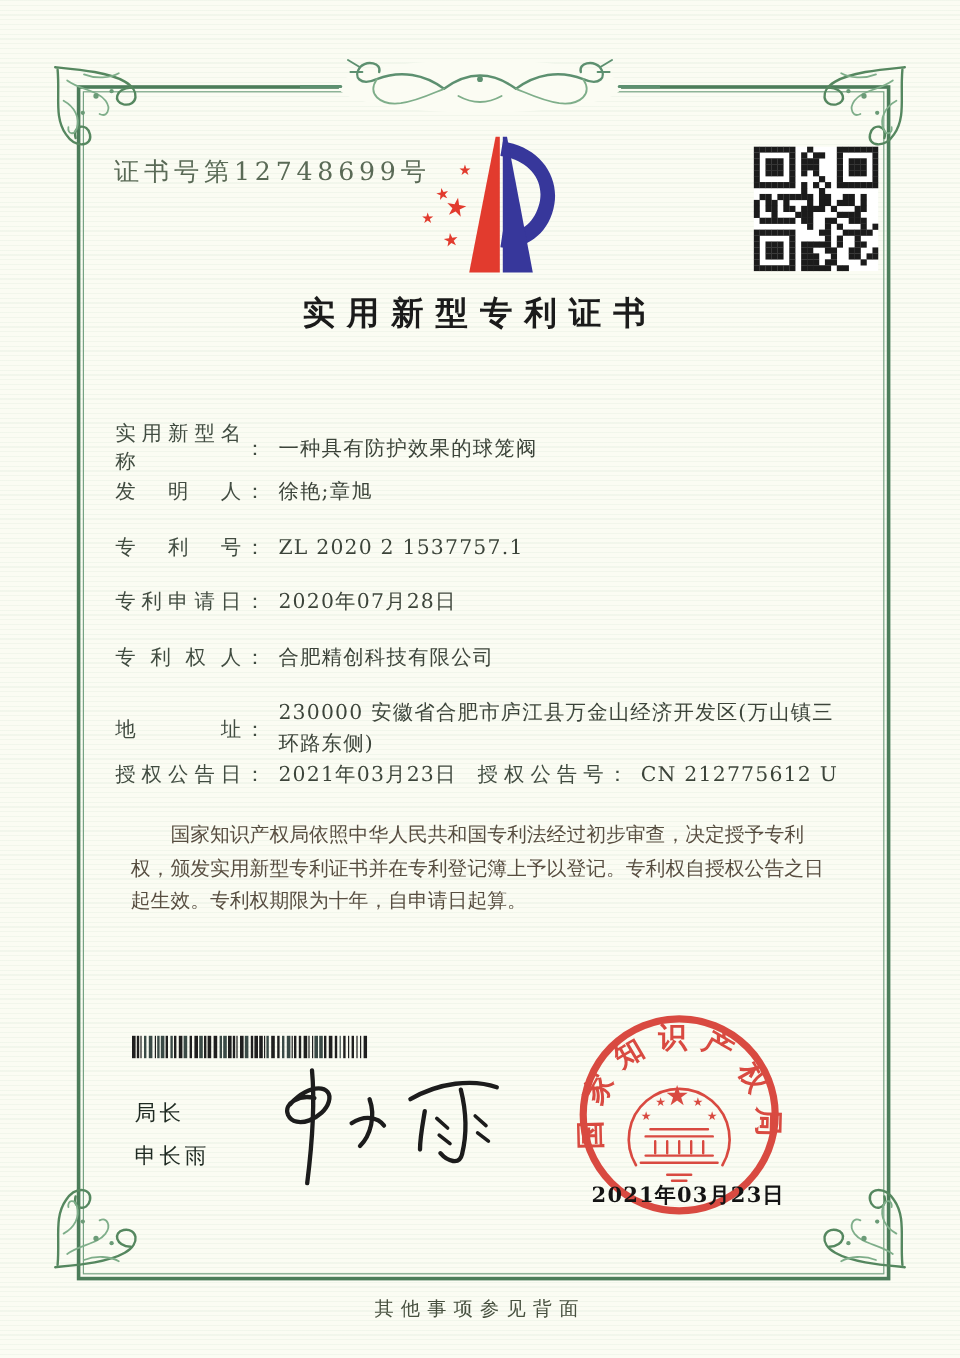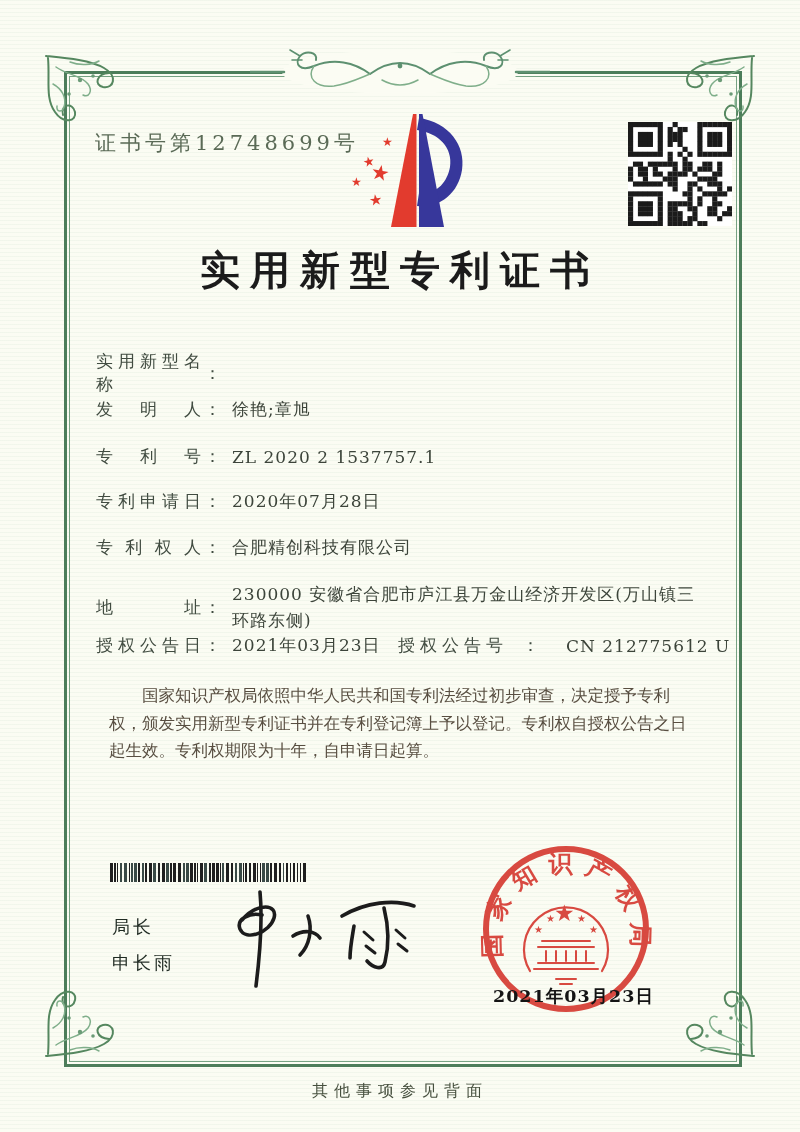--- a/index.html
+++ b/index.html
@@ -15,28 +15,28 @@
   .corner{position:absolute;width:104px;height:104px;pointer-events:none;}
   .corner.tl{left:36px;top:42px;transform:scaleY(-1);}
   .corner.tr{left:660px;top:42px;transform:scale(-1,-1);}
   .corner.bl{left:36px;top:966px;}
   .corner.br{left:660px;top:966px;transform:scaleX(-1);}
   .top-ornament{position:absolute;left:250px;top:40px;width:300px;height:64px;}
   .cert-no{position:absolute;left:95px;top:129px;font-size:21px;letter-spacing:4px;color:#5a6a56;}
   .logo{position:absolute;left:345px;top:112px;width:130px;height:120px;}
   .qr{position:absolute;left:628px;top:122px;width:104px;height:104px;}
   .title{position:absolute;left:0;top:243px;width:800px;margin:0;text-align:center;
-         font-size:40px;font-weight:600;letter-spacing:10px;color:#1b1b1b;}
+         font-size:27px;font-weight:600;letter-spacing:10px;color:#1b1b1b;}
   .row{position:absolute;left:96px;display:flex;align-items:center;
        font-size:17px;color:#414c41;letter-spacing:1px;}
   .f-label{display:inline-block;width:106px;text-align:justify;text-align-last:justify;}
   .f-colon{margin:0 10px 0 2px;}
   .f-value{color:#3c443a;}
   .f-value.wrap{width:468px;line-height:1.55;}
-  .row.grant2{left:398px;gap:16px;}
+  .row.grant2{left:398px;}
   .paras{position:absolute;left:96px;top:669px;width:612px;font-size:16.5px;line-height:27.5px;
          color:#584e41;}
   .paras p{margin:13px;text-indent:33px;}
   .barcode{position:absolute;left:110px;top:863px;width:196px;height:19px;}
   .officer-title{position:absolute;left:112px;top:915px;font-size:18px;letter-spacing:3px;color:#1f2a22;}
   .officer-name{position:absolute;left:112px;top:951px;font-size:18px;letter-spacing:3px;color:#1f2a22;}
   .signature{position:absolute;left:216px;top:884px;width:212px;height:110px;}
   .seal{position:absolute;left:476px;top:839px;width:180px;height:180px;}
   .seal-date{position:absolute;left:493px;top:984px;font-size:17.5px;font-weight:600;
              letter-spacing:1px;color:#141414;}
@@ -338,20 +338,21 @@
         <rect x="24.761904761904763" y="99.04761904761905" width="5.152380952380953" height="5.152380952380953" fill="#1b1b1b"></rect>
         <rect x="29.714285714285715" y="99.04761904761905" width="5.152380952380953" height="5.152380952380953" fill="#1b1b1b"></rect>
       </svg>
   </div>
 
   <h1 class="title">实用新型专利证书</h1>
 
   <div class="row" style="top:350px">
     <span class="f-label">实用新型名称</span>
       <span class="f-colon">：</span>
+    <span class="f-value">一种具有防护效果的球笼阀</span>
   </div>
   <div class="row" style="top:398px">
     <span class="f-label">发明人</span>
       <span class="f-colon">：</span>
     <span class="f-value">徐艳;章旭</span>
   </div>
   <div class="row" style="top:445px">
     <span class="f-label">专利号</span>
       <span class="f-colon">：</span>
     <span class="f-value">ZL 2020 2 1537757.1</span>

